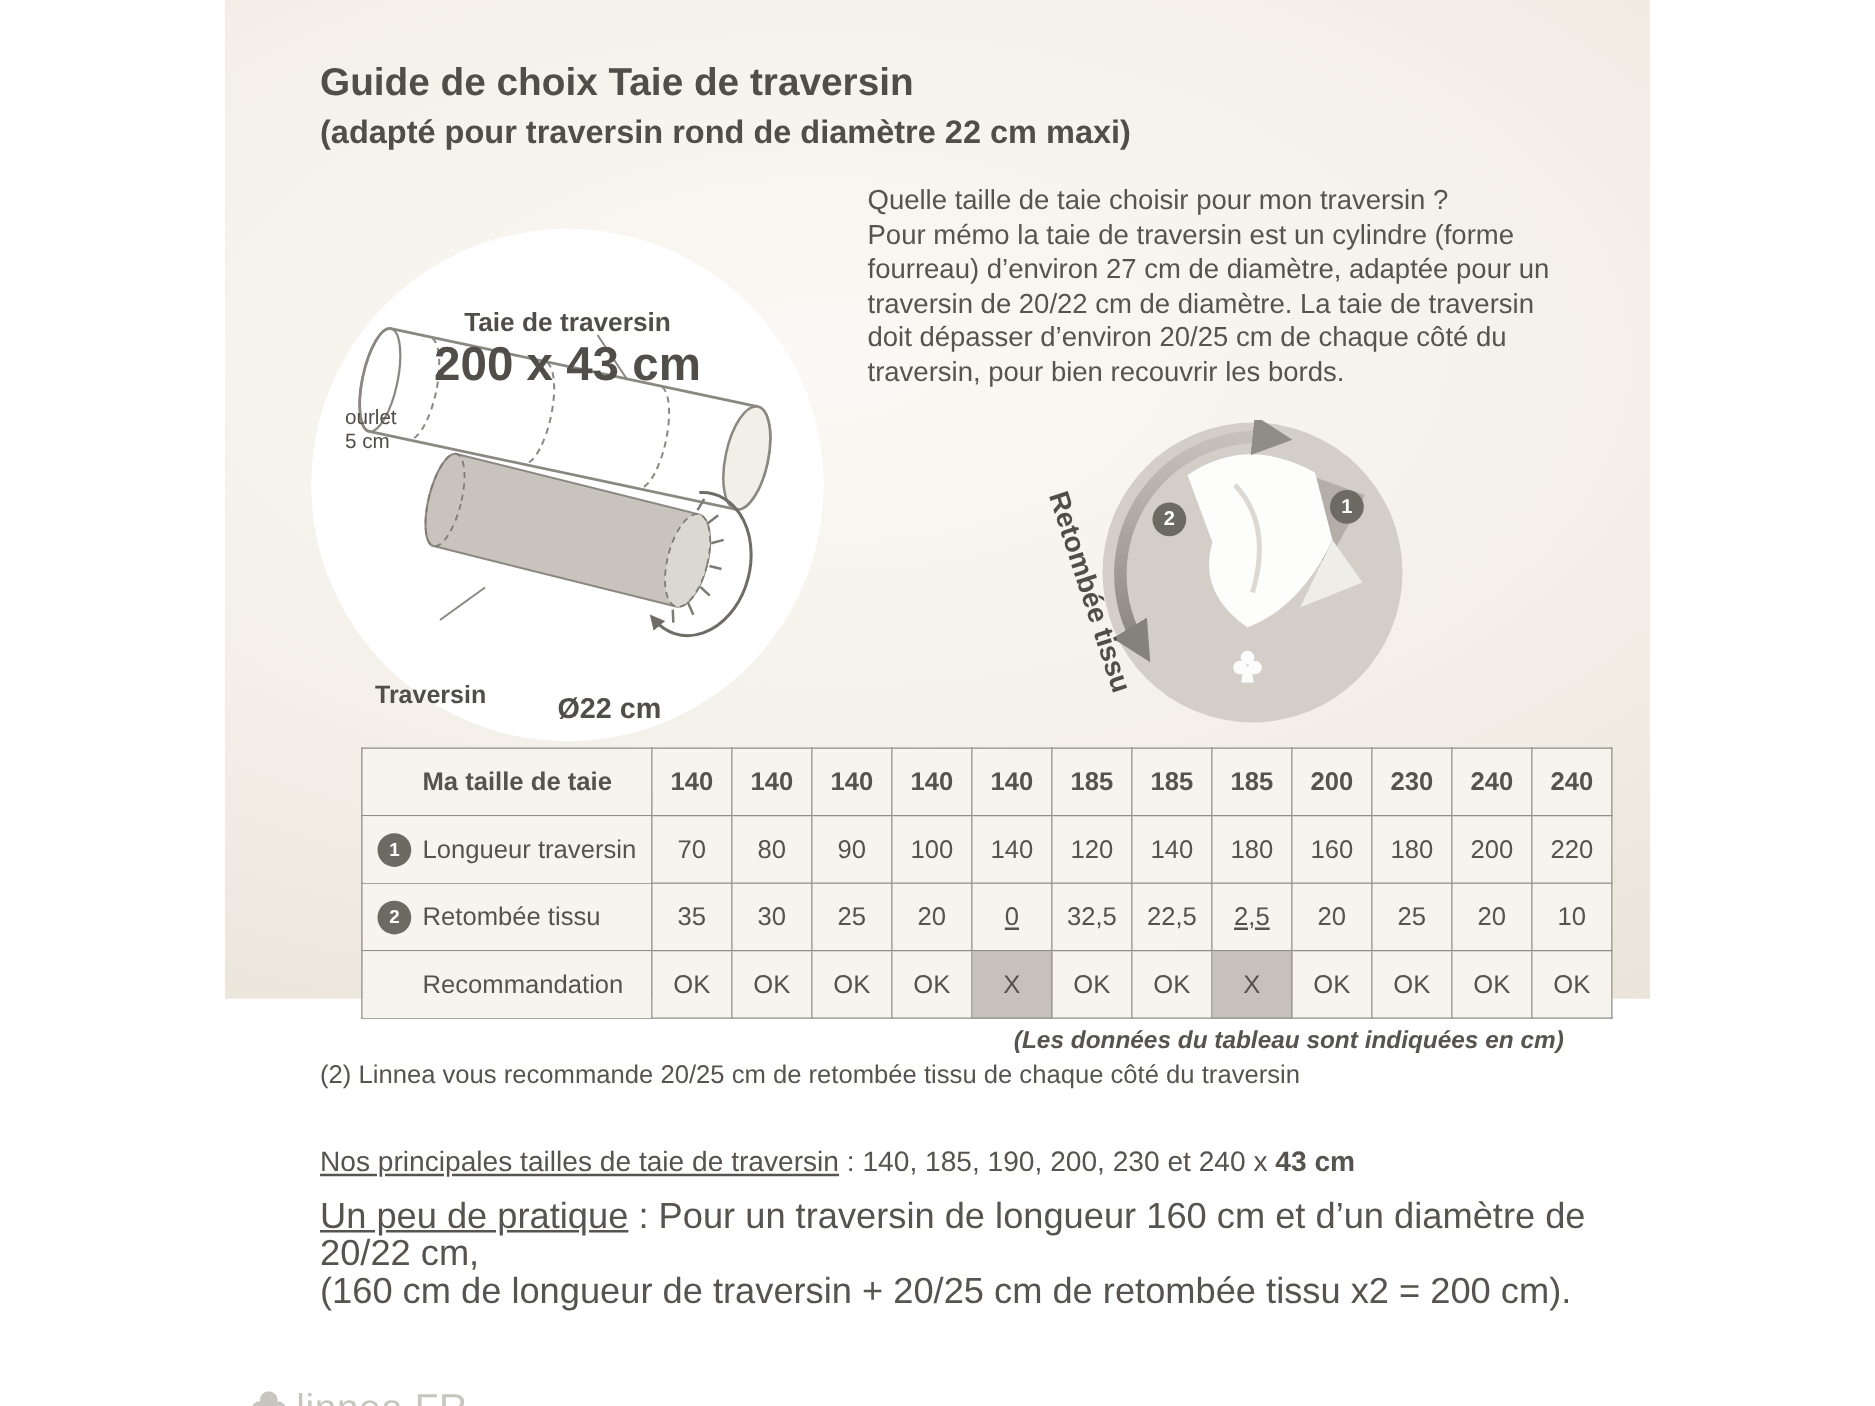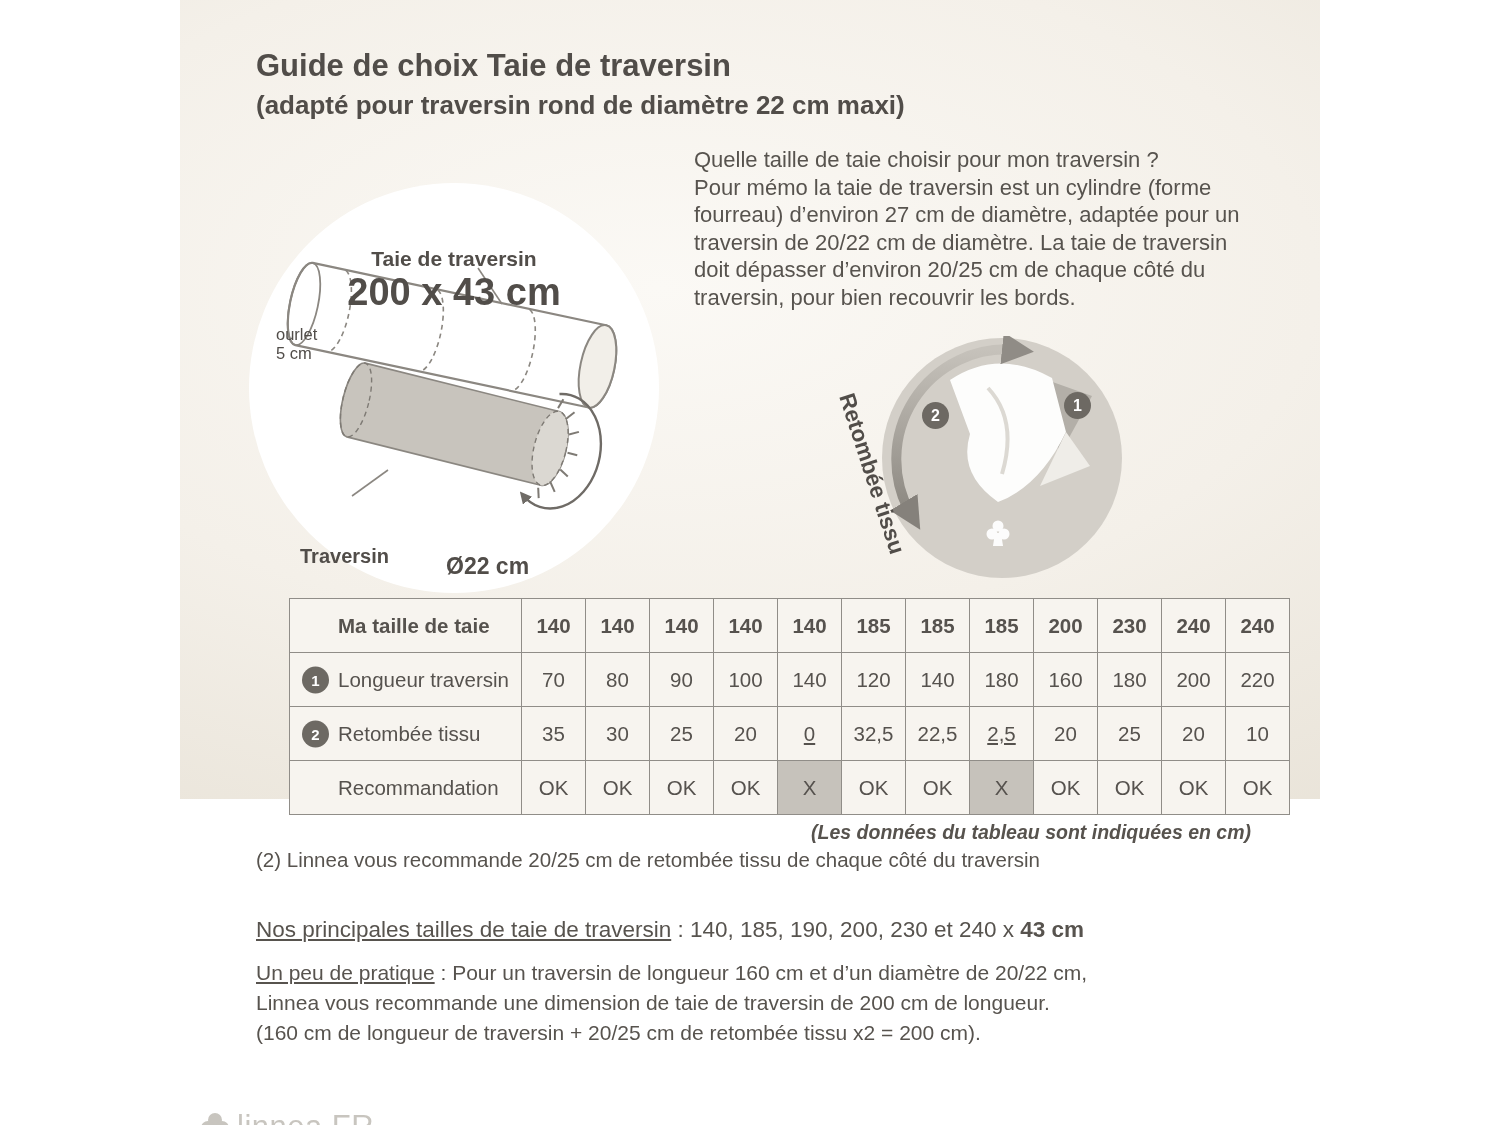--- a/index.html
+++ b/index.html
@@ -55,21 +55,21 @@
   .row-badge {
     position:absolute; left:12px; top:50%; transform:translateY(-50%);
     width:27px; height:27px; border-radius:50%;
     background:var(--badge, #6d6963); color:#fff; font-weight:700; font-size:15px;
     display:flex; align-items:center; justify-content:center;
   }
 
   .table-note { position:absolute; left:65px; top:821px; width:1006px; text-align:right; font-style:italic; font-size:19.5px;font-weight:bold; }
   .footnotes { position:absolute; left:76px; top:846px; font-size:20.5px; line-height:27px; }
   .sizes-line { position:absolute; left:76px; top:917px; font-size:22.5px; }
-  .practice { position:absolute; left:76px; top:958px; font-size:21px; line-height:30px; }
+  .practice { position:absolute; left:76px; top:958px; font-size:29px; line-height:30px; }
   .u { text-decoration:underline; }
   .bold { font-weight:700; }
 
   .logo { position:absolute; left:20px; top:1062px; display:flex; align-items:center; gap:7px;
           color:#c8c5bf; font-size:31px; letter-spacing:0.5px;margin-top:47px; }
 </style>
 </head>
 <body>
 
 <div class="sheet">
@@ -225,21 +225,20 @@
   <div class="table-note">(Les données du tableau sont indiquées en cm)</div>
 
   <div class="footnotes">
     <div>(2) Linnea vous recommande 20/25 cm de retombée tissu de chaque côté du traversin</div>
   </div>
 
   <div class="sizes-line"><span class="u">Nos principales tailles de taie de traversin</span><span> : 140, 185, 190, 200, 230 et 240 x </span><span class="bold">43 cm</span></div>
 
   <div class="practice">
     <div><span class="u">Un peu de pratique</span><span> : Pour un traversin de longueur 160 cm et d’un diamètre de 20/22 cm,</span></div>
-    <div>Linnea vous recommande une dimension de taie de traversin de 200 cm de longueur.</div>
     <div>(160 cm de longueur de traversin + 20/25 cm de retombée tissu x2 = 200 cm).</div>
   </div>
 
   <div class="logo">
     <svg width="30" height="32" viewBox="0 0 30 32">
       <g fill="#c8c5bf">
         <circle cx="15" cy="9" r="7"></circle>
           <circle cx="8" cy="17" r="7"></circle>
           <circle cx="22" cy="17" r="7"></circle>
         <path d="M12,18 L18,18 L20,31 L10,31 Z"></path>

